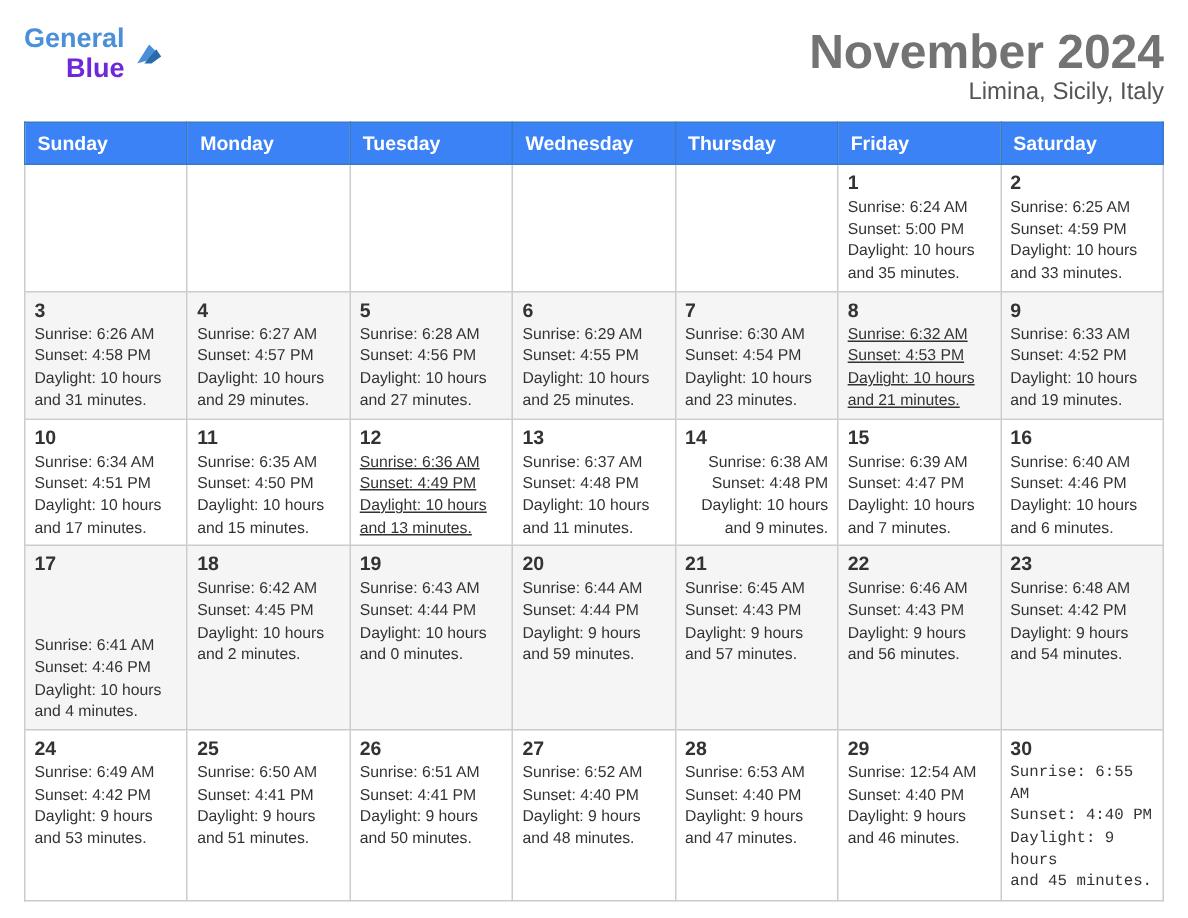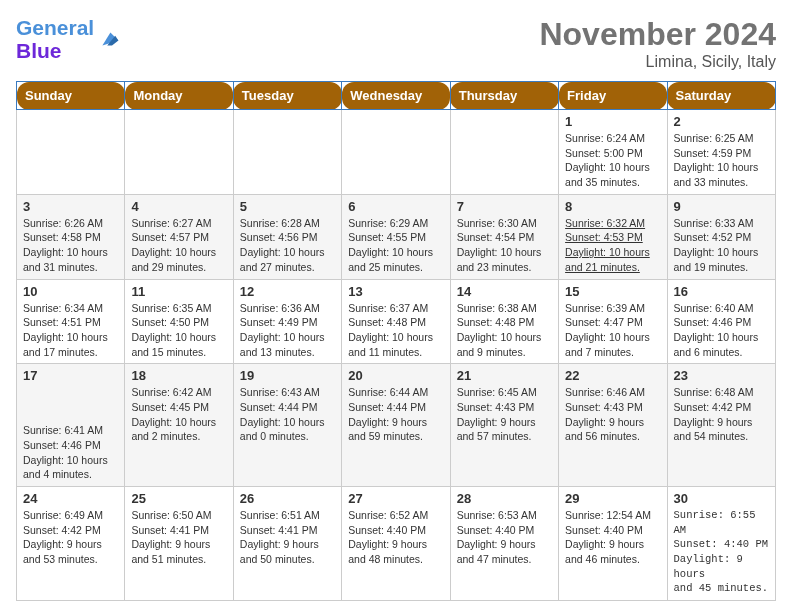--- a/index.html
+++ b/index.html
@@ -14,24 +14,25 @@
       display: flex;
       justify-content: space-between;
       align-items: flex-start;
       margin-bottom: 10px;
     }
     .logo {
       display: flex;
       align-items: center;
     }
     .logo-text {
-      font-size: 21px;
+      font-size: 18px;
       font-weight: bold;
       color: #333;
       line-height: 1.1;
+      text-align: right;
     }
     .logo-text span {
       color: #4a90d9;
     }
     .logo-icon {
       width: 24px;
       height: 24px;
       margin-left: 2px;
     }
     .title-block {
@@ -69,22 +70,21 @@
       background: #fff;
     }
     .calendar tr:nth-child(even) td {
       background: #f5f5f5;
     }
     .calendar tr:nth-child(odd) td {
       background: #fff;
     }
     
     .calendar thead tr td, .calendar thead tr th {
-      background: #a16207;
-      border-radius: 12px;
+      background: #3b82f6;
     }
     .day-number {
       font-size: 13px;
       font-weight: bold;
       color: #333;
       margin-bottom: 2px;
     }
     .day-info {
       font-size: 10.5px;
       color: #333;
@@ -219,35 +219,35 @@
         </td>
         <td>
           <div class="day-number">11</div>
           <div class="day-info" style="white-space: pre-line;">Sunrise: 6:35 AM
 Sunset: 4:50 PM
 Daylight: 10 hours
 and 15 minutes.</div>
         </td>
         <td>
           <div class="day-number">12</div>
-          <div class="day-info" style="white-space: pre-line;">Sunrise: 6:36 AM
+          <div class="day-info" style="white-space: pre-line; text-decoration: underline;">Sunrise: 6:36 AM
 Sunset: 4:49 PM
 Daylight: 10 hours
 and 13 minutes.</div>
         </td>
         <td>
           <div class="day-number">13</div>
           <div class="day-info" style="white-space: pre-line;">Sunrise: 6:37 AM
 Sunset: 4:48 PM
 Daylight: 10 hours
 and 11 minutes.</div>
         </td>
         <td>
           <div class="day-number">14</div>
-          <div class="day-info" style="white-space: pre-line;">Sunrise: 6:38 AM
+          <div class="day-info" style="white-space: pre-line; text-align: right;">Sunrise: 6:38 AM
 Sunset: 4:48 PM
 Daylight: 10 hours
 and 9 minutes.</div>
         </td>
         <td>
           <div class="day-number">15</div>
           <div class="day-info" style="white-space: pre-line;">Sunrise: 6:39 AM
 Sunset: 4:47 PM
 Daylight: 10 hours
 and 7 minutes.</div>

